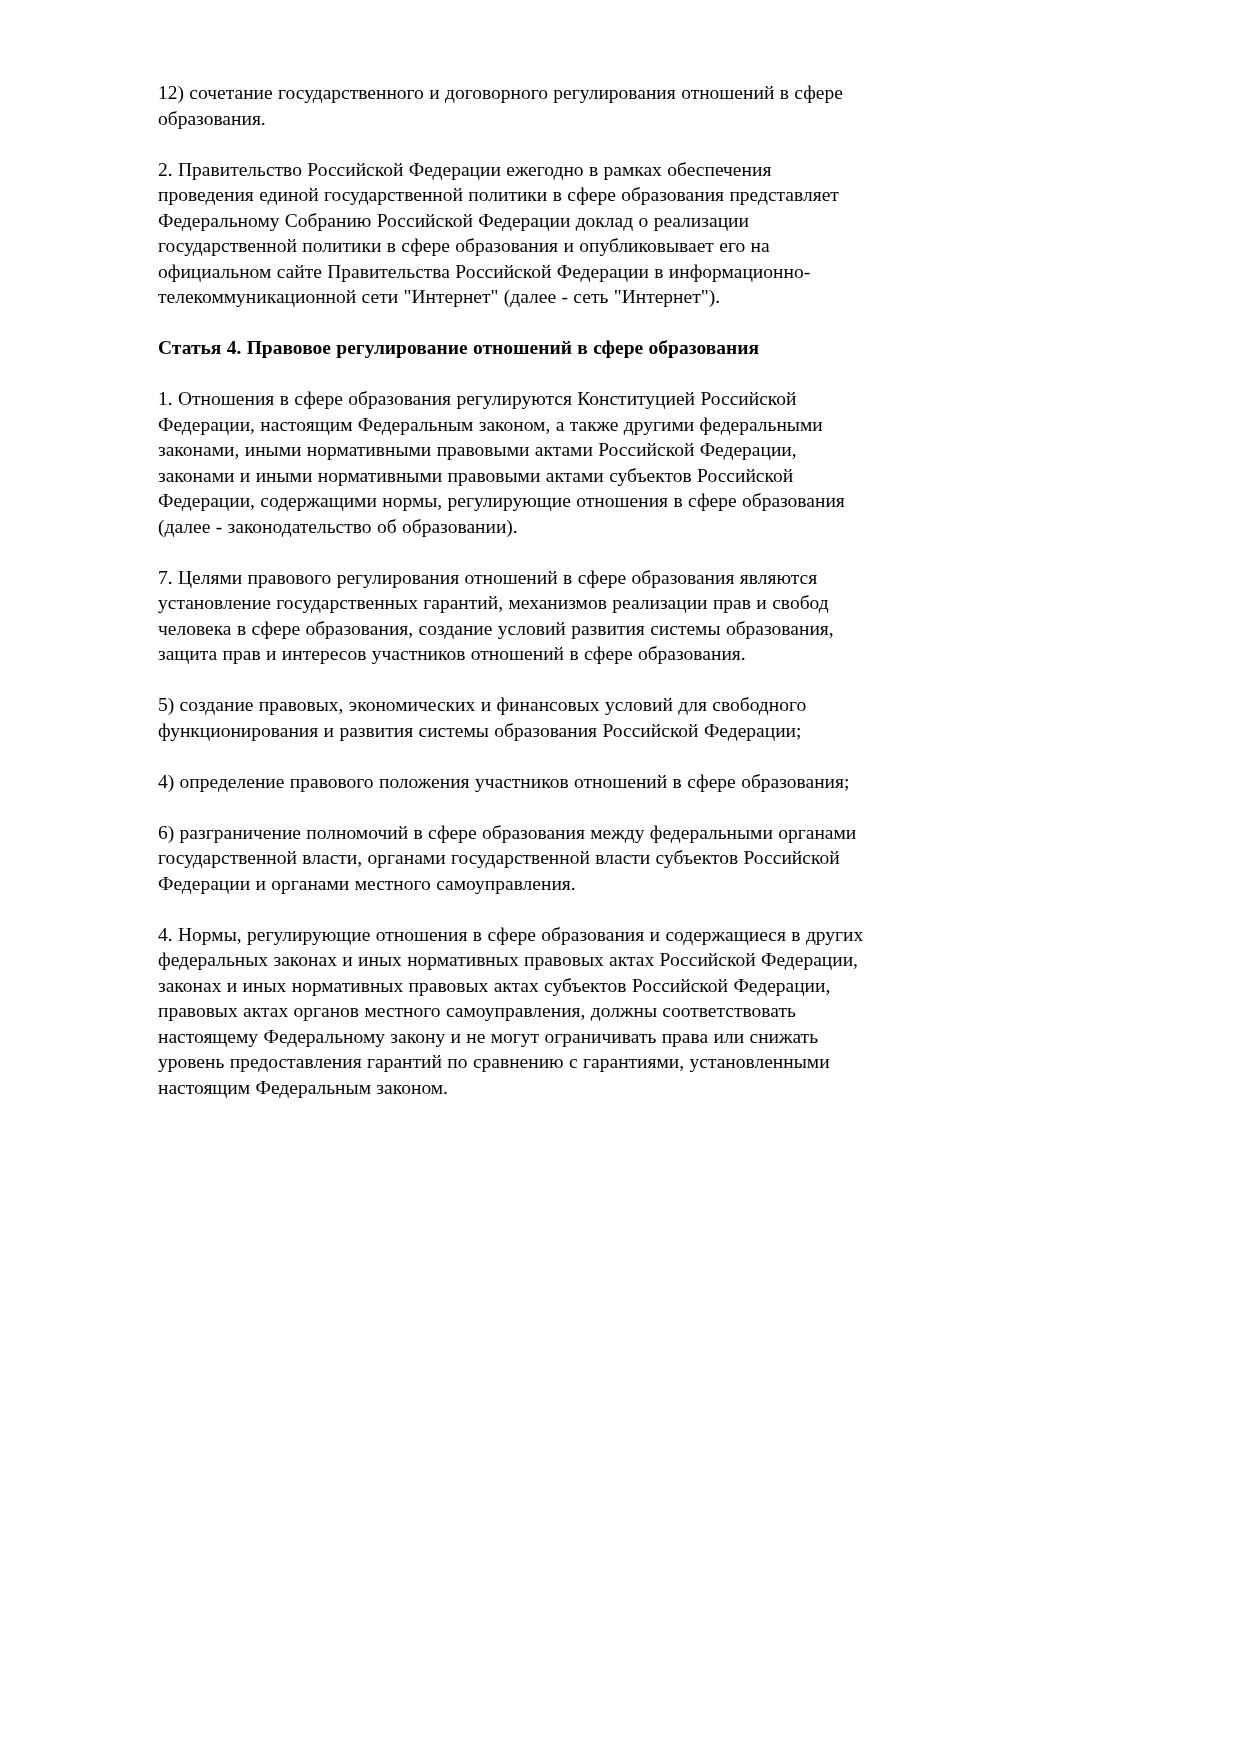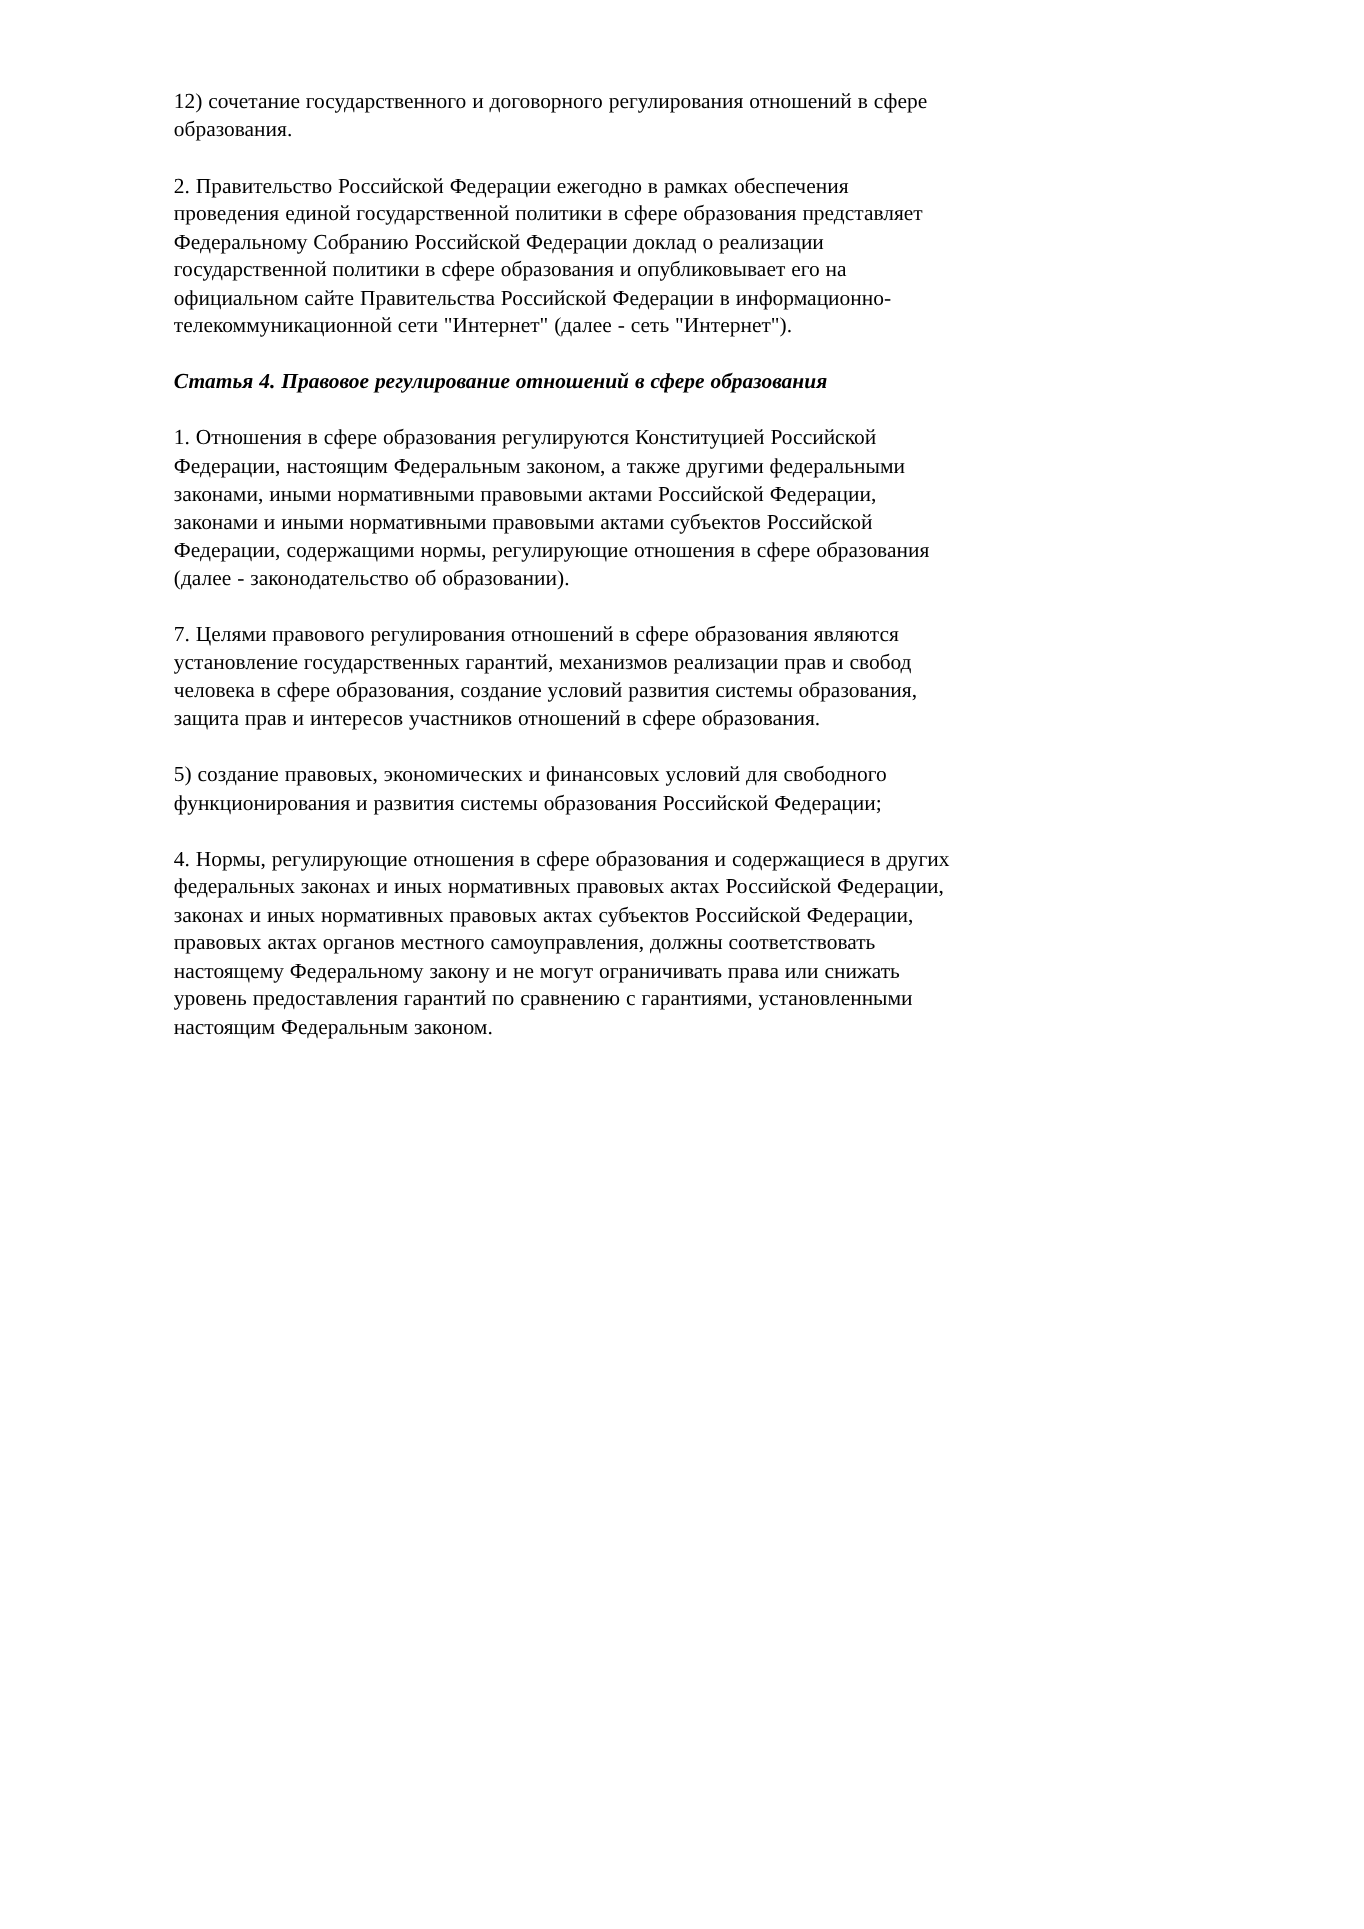--- a/index.html
+++ b/index.html
@@ -23,27 +23,28 @@
   }
   .para {
     font-size: 19.5px;
     line-height: 25.5px;
     margin: 0 0 25.5px 0;
     text-align: left;
     word-spacing: 0.5px;
   }
   .para.heading {
     font-weight: bold;
-    font-style: italic;
   }
 </style>
 </head>
 <body>
 
 <div class="page">
   <p class="para">12) сочетание государственного и договорного регулирования отношений в сфере образования.</p>
   <p class="para">2. Правительство Российской Федерации ежегодно в рамках обеспечения проведения единой государственной политики в сфере образования представляет Федеральному Собранию Российской Федерации доклад о реализации государственной политики в сфере образования и опубликовывает его на официальном сайте Правительства Российской Федерации в информационно-телекоммуникационной сети "Интернет" (далее - сеть "Интернет").</p>
   <p class="para heading">Статья 4. Правовое регулирование отношений в сфере образования</p>
   <p class="para">1. Отношения в сфере образования регулируются Конституцией Российской Федерации, настоящим Федеральным законом, а также другими федеральными законами, иными нормативными правовыми актами Российской Федерации, законами и иными нормативными правовыми актами субъектов Российской Федерации, содержащими нормы, регулирующие отношения в сфере образования (далее - законодательство об образовании).</p>
   <p class="para">7. Целями правового регулирования отношений в сфере образования являются установление государственных гарантий, механизмов реализации прав и свобод человека в сфере образования, создание условий развития системы образования, защита прав и интересов участников отношений в сфере образования.</p>
   <p class="para">5) создание правовых, экономических и финансовых условий для свободного функционирования и развития системы образования Российской Федерации;</p>
+  <p class="para">4) определение правового положения участников отношений в сфере образования;</p>
+  <p class="para">6) разграничение полномочий в сфере образования между федеральными органами государственной власти, органами государственной власти субъектов Российской Федерации и органами местного самоуправления.</p>
   <p class="para">4. Нормы, регулирующие отношения в сфере образования и содержащиеся в других федеральных законах и иных нормативных правовых актах Российской Федерации, законах и иных нормативных правовых актах субъектов Российской Федерации, правовых актах органов местного самоуправления, должны соответствовать настоящему Федеральному закону и не могут ограничивать права или снижать уровень предоставления гарантий по сравнению с гарантиями, установленными настоящим Федеральным законом.</p>
 </div>
 
 </body></html>

